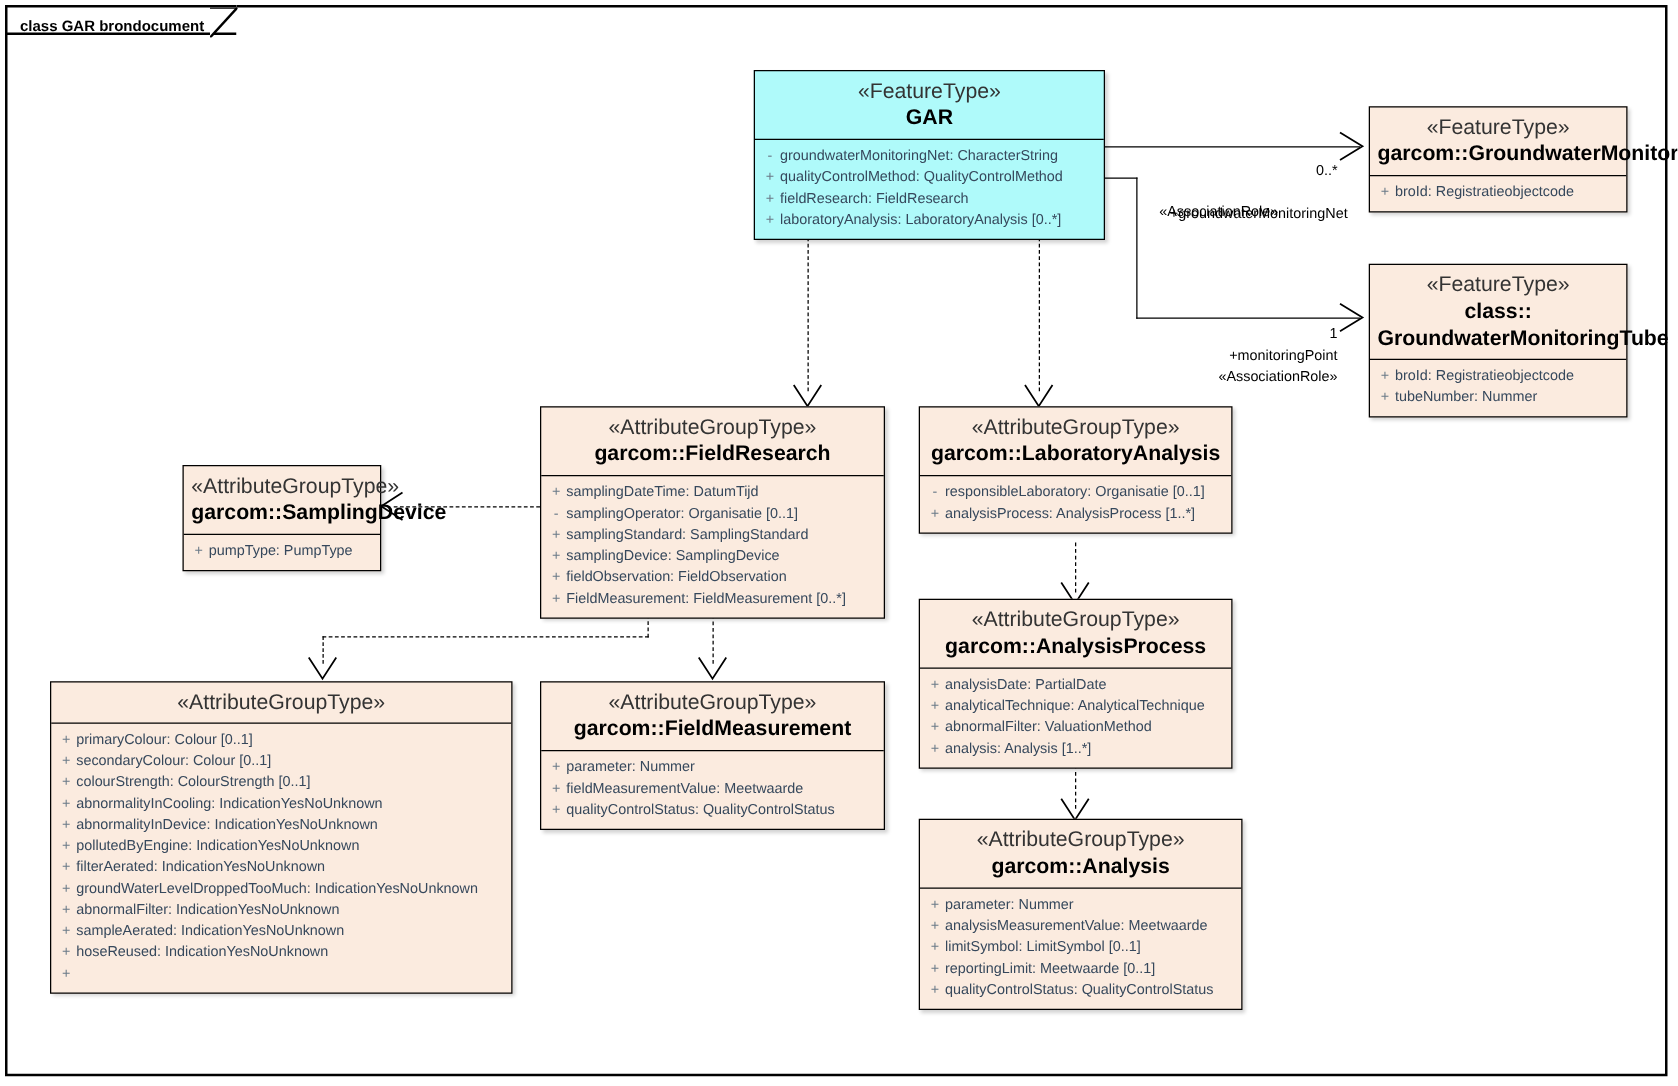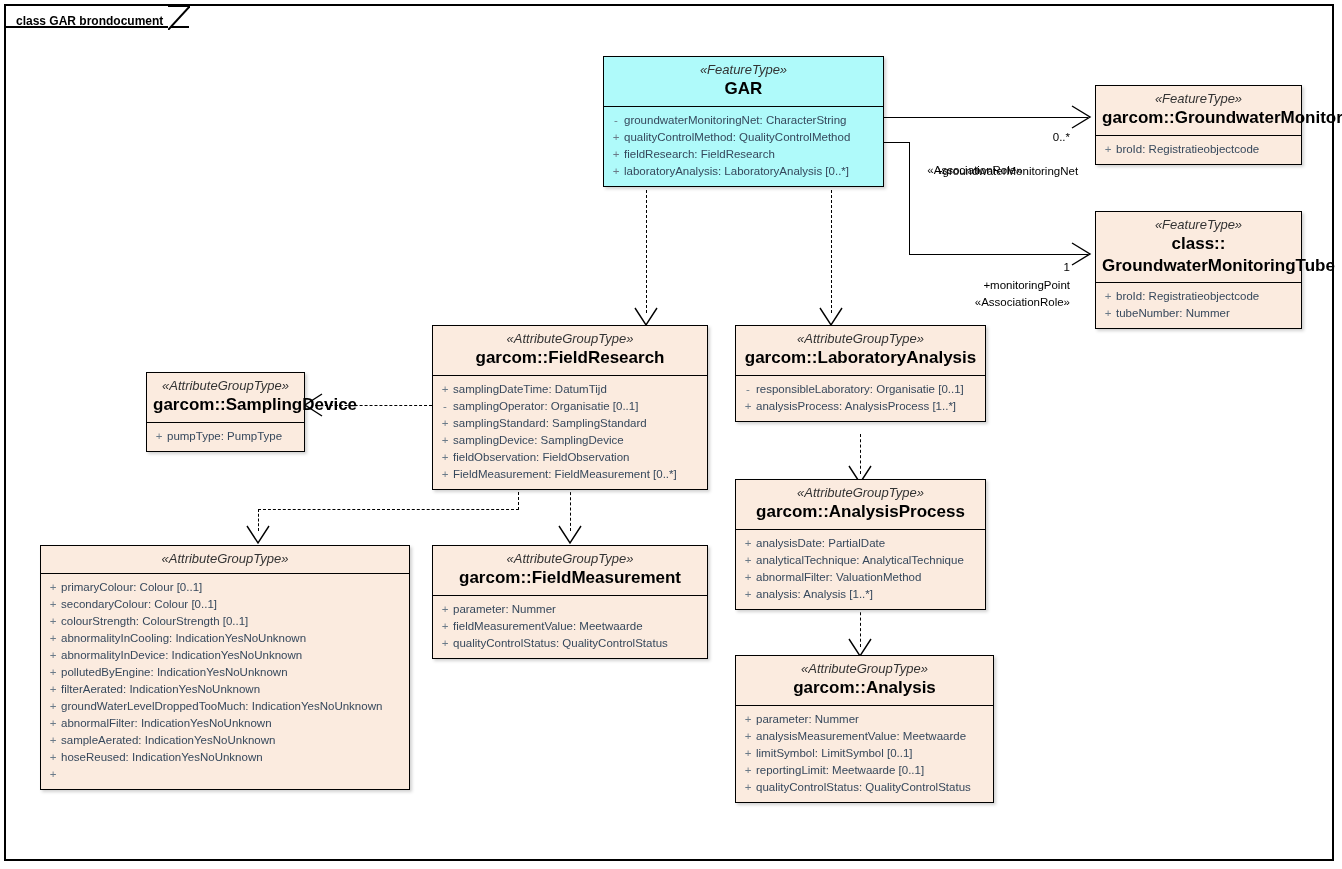--- a/index.html
+++ b/index.html
@@ -68,24 +68,23 @@
     box-shadow: 2px 2px 3px rgba(0,0,0,0.18);
   }
   .uml.cyan { background: #affafa; }
   .uml .head {
     padding: 5px 6px 6px 6px;
     text-align: center;
     line-height: 1.25;
     border-bottom: 1px solid #000000;
   }
   .uml .stereo {
-    font-size: 13px;
+    font-size: 17px;
     color: #333333;
     white-space: nowrap;
-    font-style: italic;
   }
   .uml .cname {
     font-size: 17px;
     font-weight: bold;
     color: #000000;
     white-space: nowrap;
   }
   .uml .attrs {
     padding: 5px 4px 6px 4px;
   }

